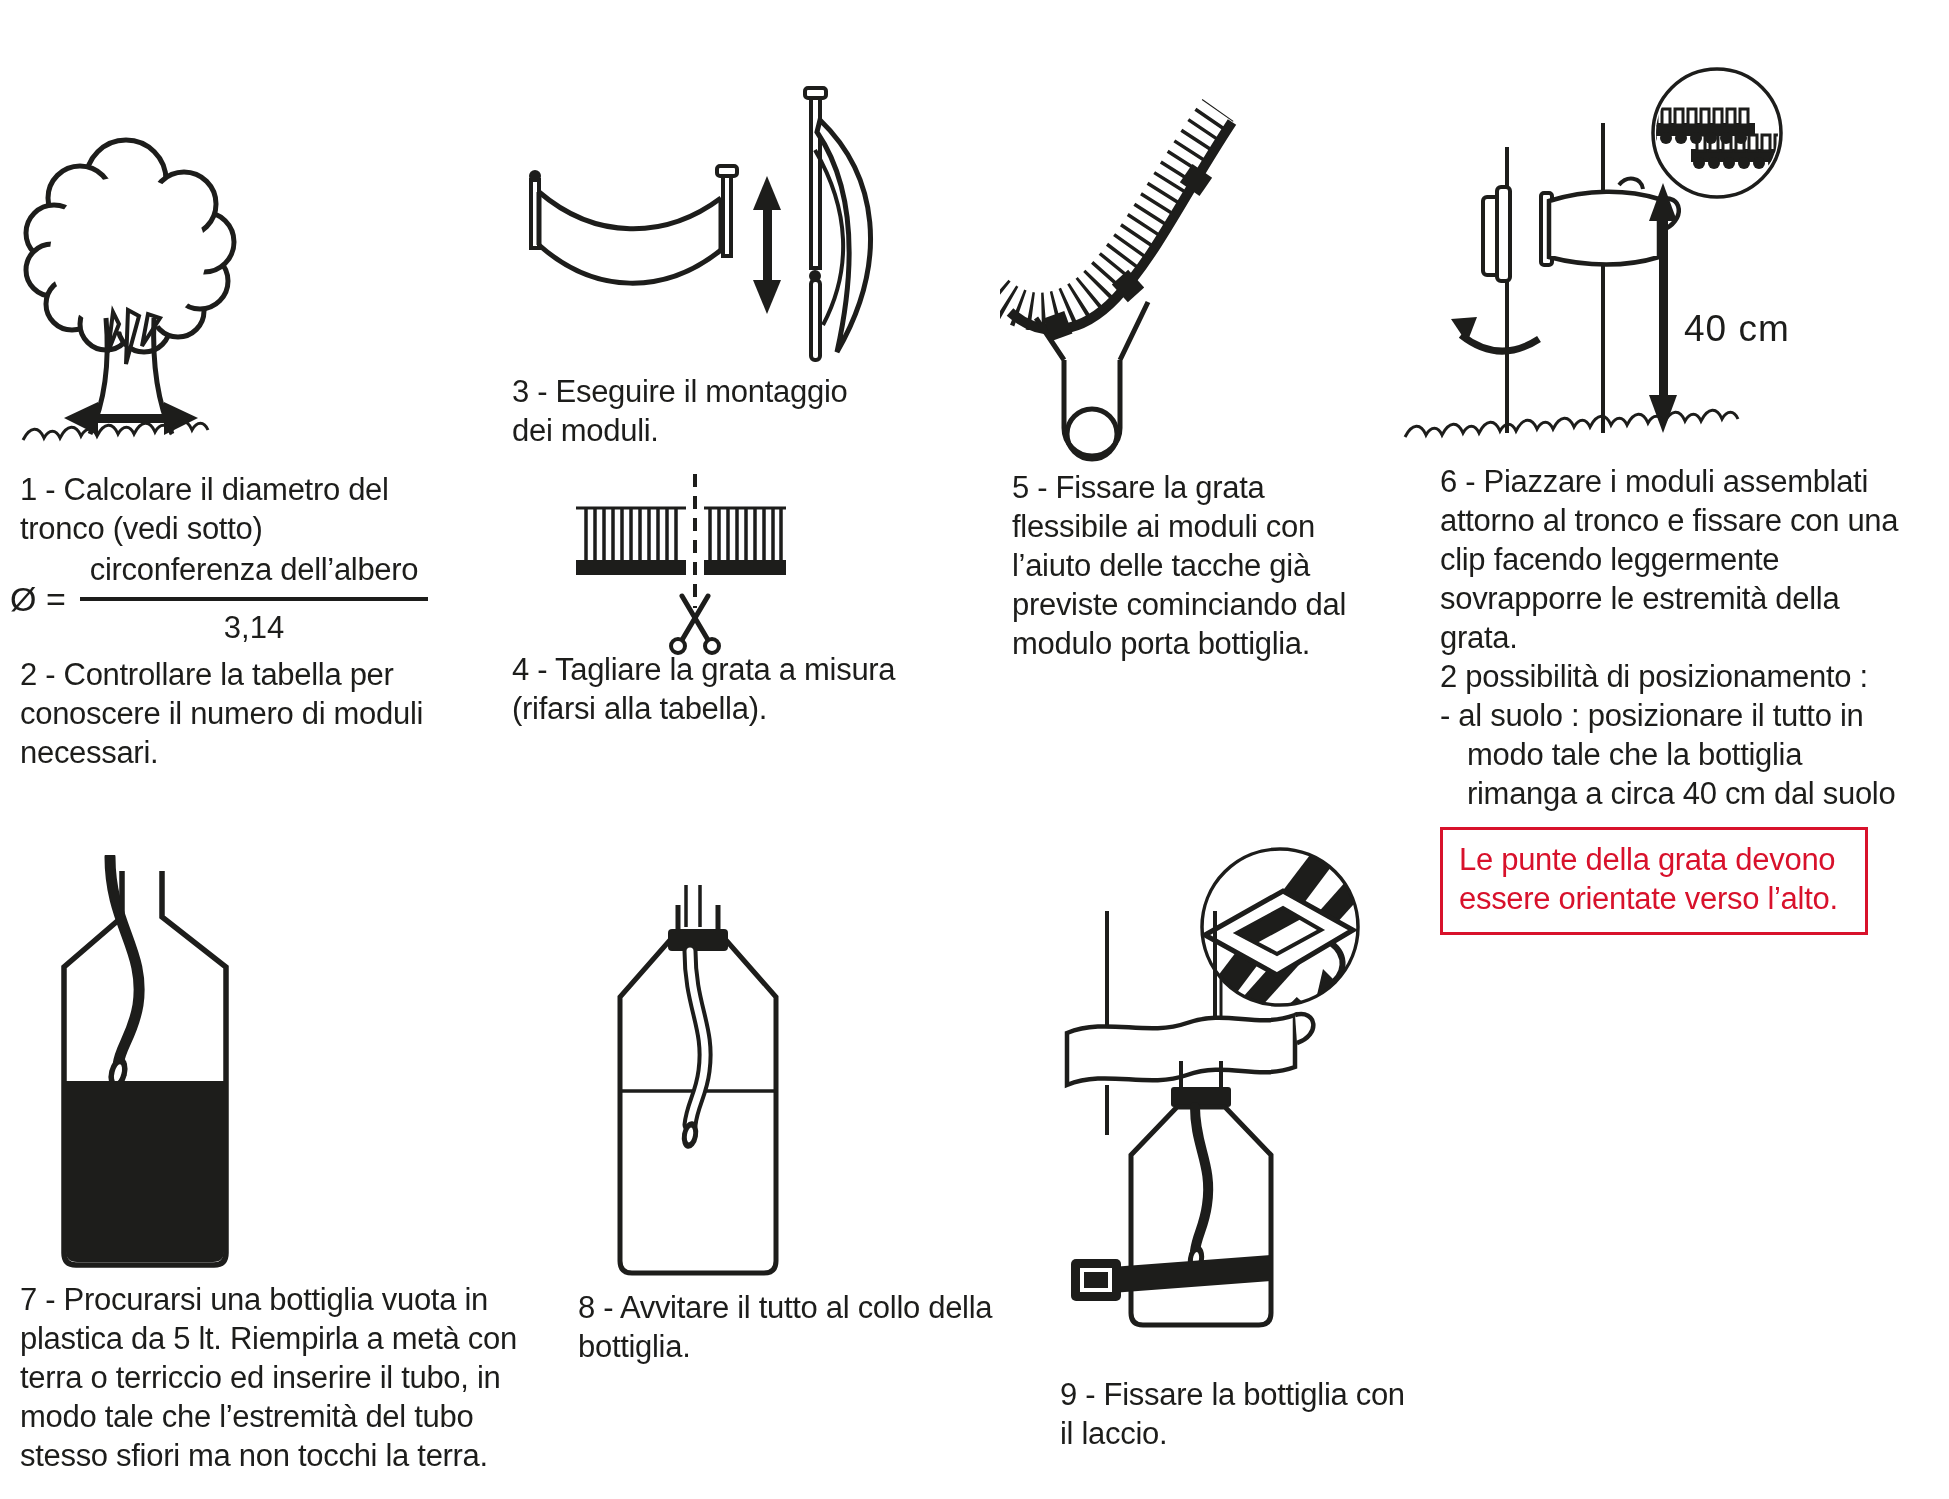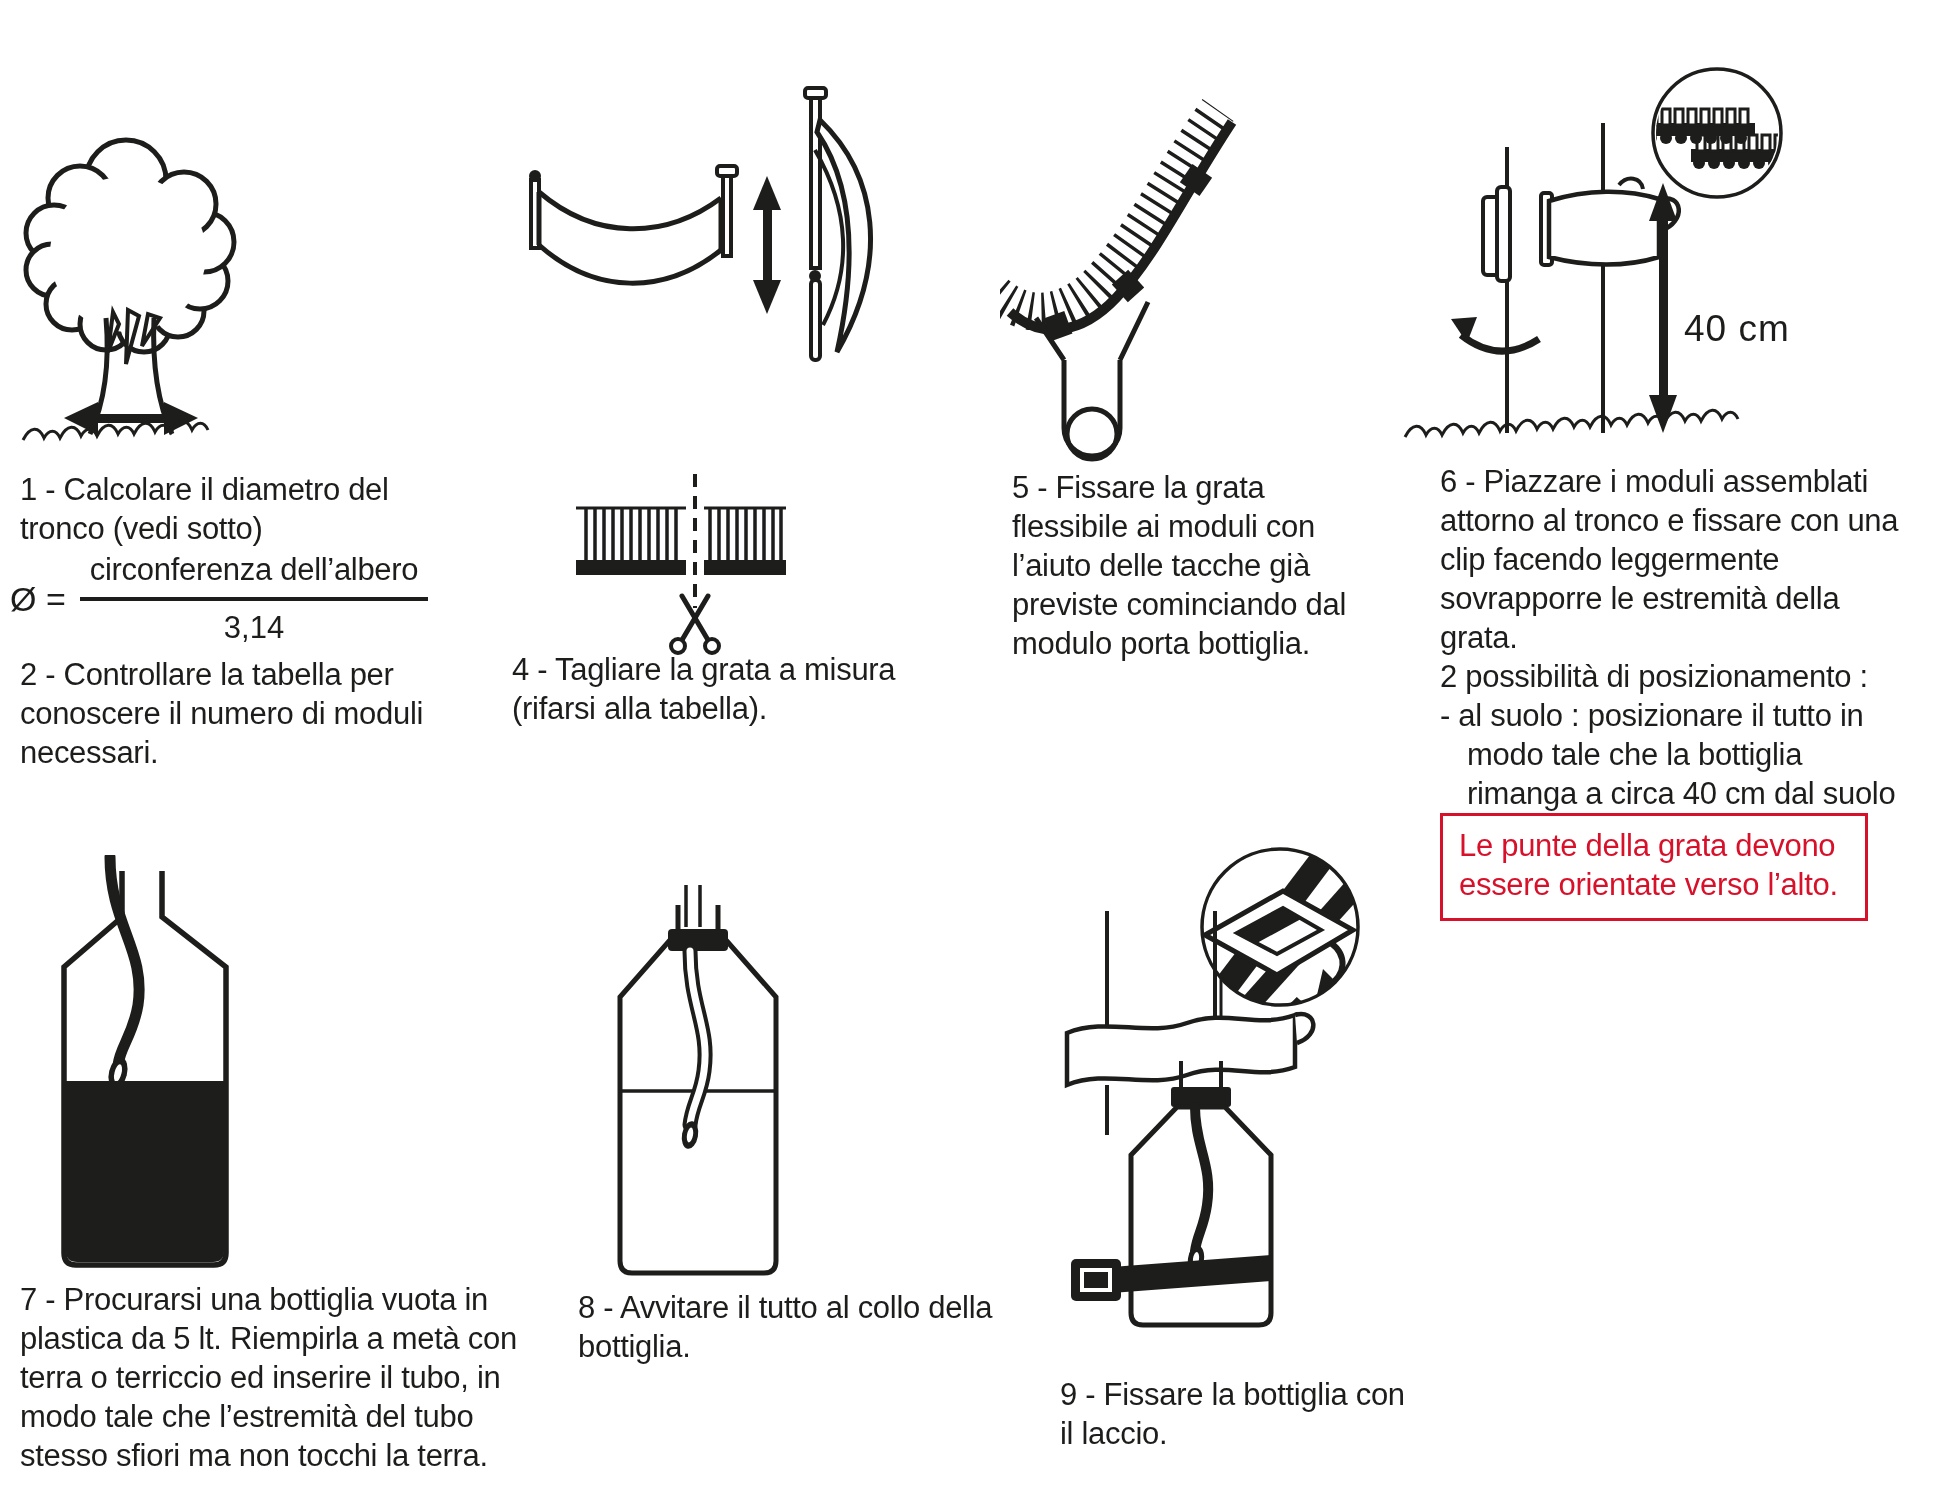--- a/index.html
+++ b/index.html
@@ -1,21 +1,21 @@
 <!DOCTYPE html>
 <html><head>
 <meta charset="utf-8">
 <style>
   html,body{margin:0;padding:0;background:#fff;}
   #page{position:relative;width:1949px;height:1499px;background:#fff;overflow:hidden;
         font-family:"Liberation Sans",sans-serif;color:#1d1d1b;}
   .txt{position:absolute;font-size:31px;line-height:39px;letter-spacing:-0.3px;}
   .ill{position:absolute;}
   .bullet{padding-left:27px;text-indent:-27px;}
-  #warning-box{width:428px;box-sizing:border-box;border:3px solid #d8112b;
+  #warning-box{margin-top:14px;width:428px;box-sizing:border-box;border:3px solid #d8112b;
                color:#d8112b;padding:10px 16px 14px 16px;}
   #measure-label{position:absolute;left:1684px;top:292px;font-size:37px;letter-spacing:1px;margin-top:16px;}
   #formula{position:absolute;left:10px;top:552px;display:flex;align-items:center;gap:14px;}
   #formula .frac-num{font-size:31px;letter-spacing:-0.3px;padding:0 10px 9px 10px;border-bottom:4px solid #1d1d1b;}
   #formula .frac-den{font-size:31px;text-align:center;padding-top:9px;}
   #formula .sym{font-size:34px;}
 </style>
 </head>
 <body>
 
@@ -98,20 +98,21 @@
     <g stroke="#1d1d1b" fill="#fff">
       <rect x="306" y="18" width="9" height="170" stroke-width="4"></rect>
       <rect x="300" y="8" width="21" height="10" rx="3" stroke-width="4"></rect>
       <path d="M315,40 C372,95 385,180 332,272 C352,182 348,105 312,52 Z" stroke-width="5"></path>
       <path d="M310,70 C345,130 347,190 318,245" fill="none" stroke-width="4"></path>
       <rect x="306" y="200" width="9" height="80" rx="4" stroke-width="4"></rect>
       <circle cx="310" cy="196" r="6" fill="#1d1d1b" stroke="none"></circle>
     </g>
   </svg>
 
+  <div class="txt" style="left:512px;top:372px;width:370px">3 - Eseguire il montaggio dei moduli.</div>
 
   <svg class="ill" style="left:570px;top:468px" width="230" height="200" viewBox="0 0 230 200">
     <g stroke="#1d1d1b">
       <path d="M6,40 L116,40" stroke-width="3"></path>
       <path stroke-width="3.5" d="M16,40 V92 M25,40 V92 M34,40 V92 M43,40 V92 M52,40 V92 M61,40 V92 M70,40 V92 M79,40 V92 M88,40 V92 M97,40 V92 M106,40 V92"></path>
       <rect x="6" y="92" width="110" height="15" fill="#1d1d1b" stroke="none"></rect>
     </g>
     <g stroke="#1d1d1b">
       <path d="M134,40 L216,40" stroke-width="3"></path>
       <path stroke-width="3.5" d="M140,40 V92 M149,40 V92 M158,40 V92 M167,40 V92 M176,40 V92 M185,40 V92 M194,40 V92 M203,40 V92 M211,40 V92"></path>

